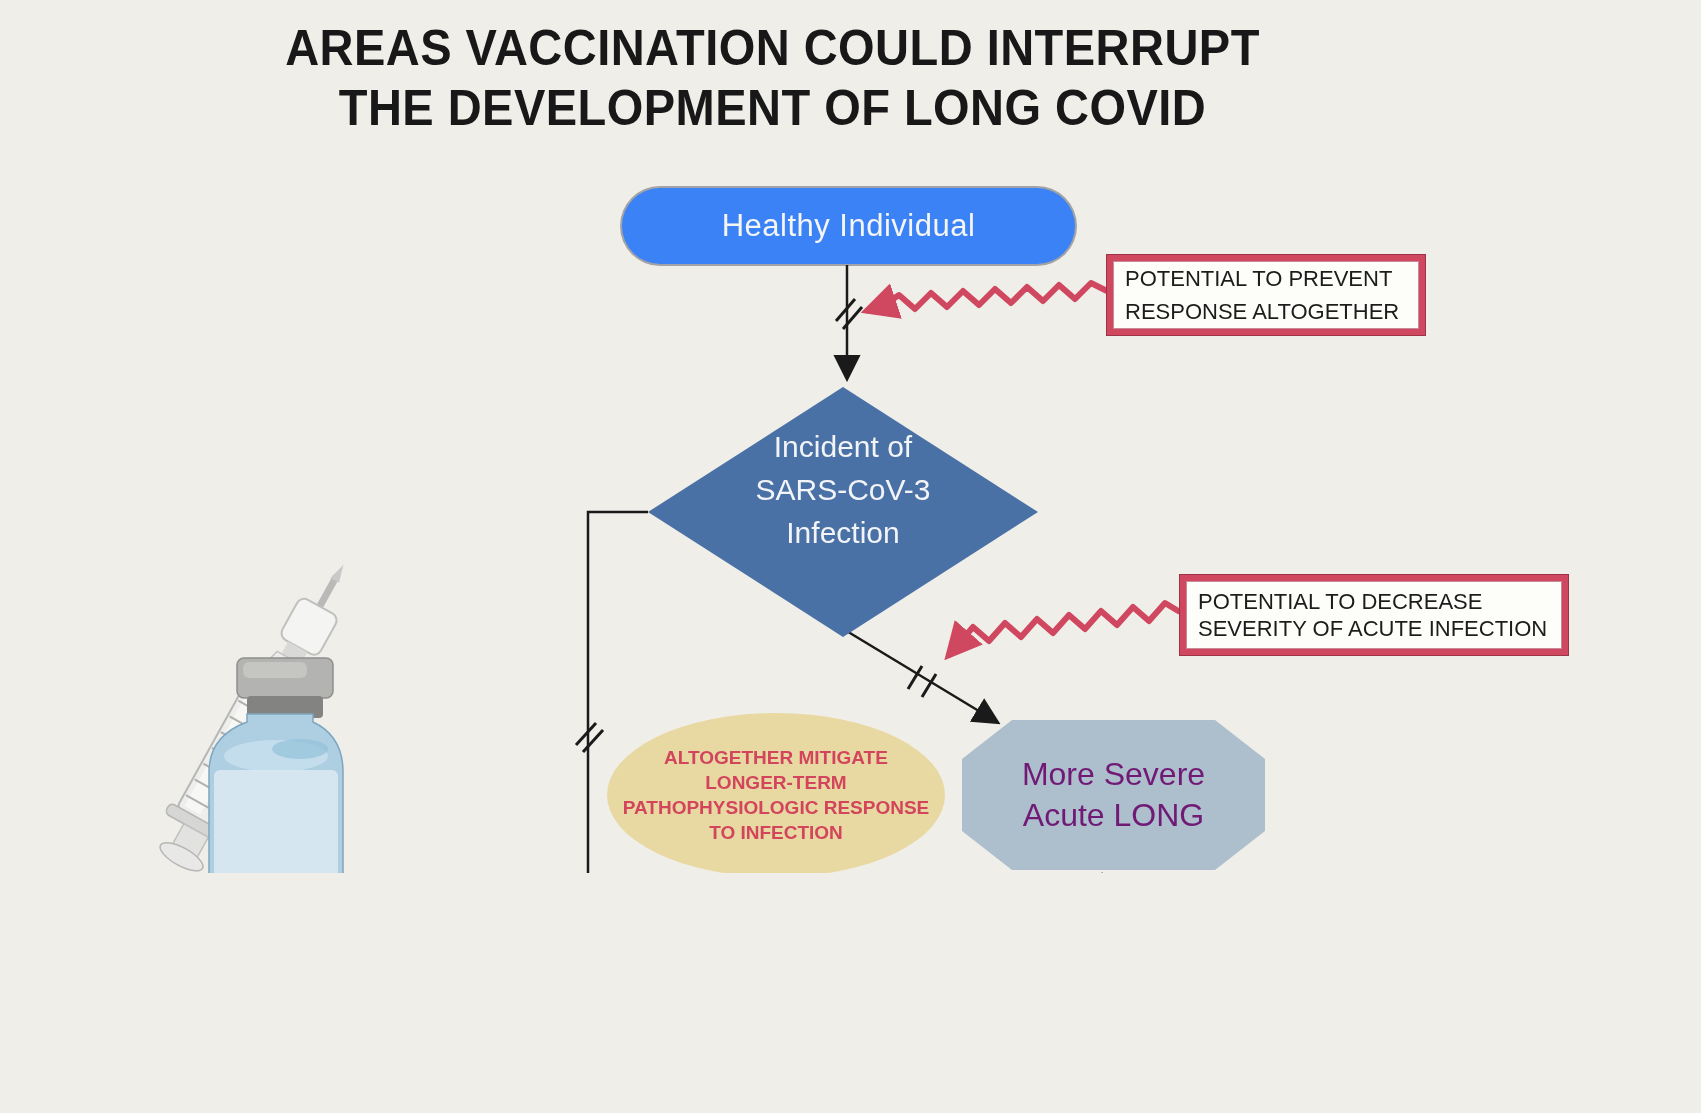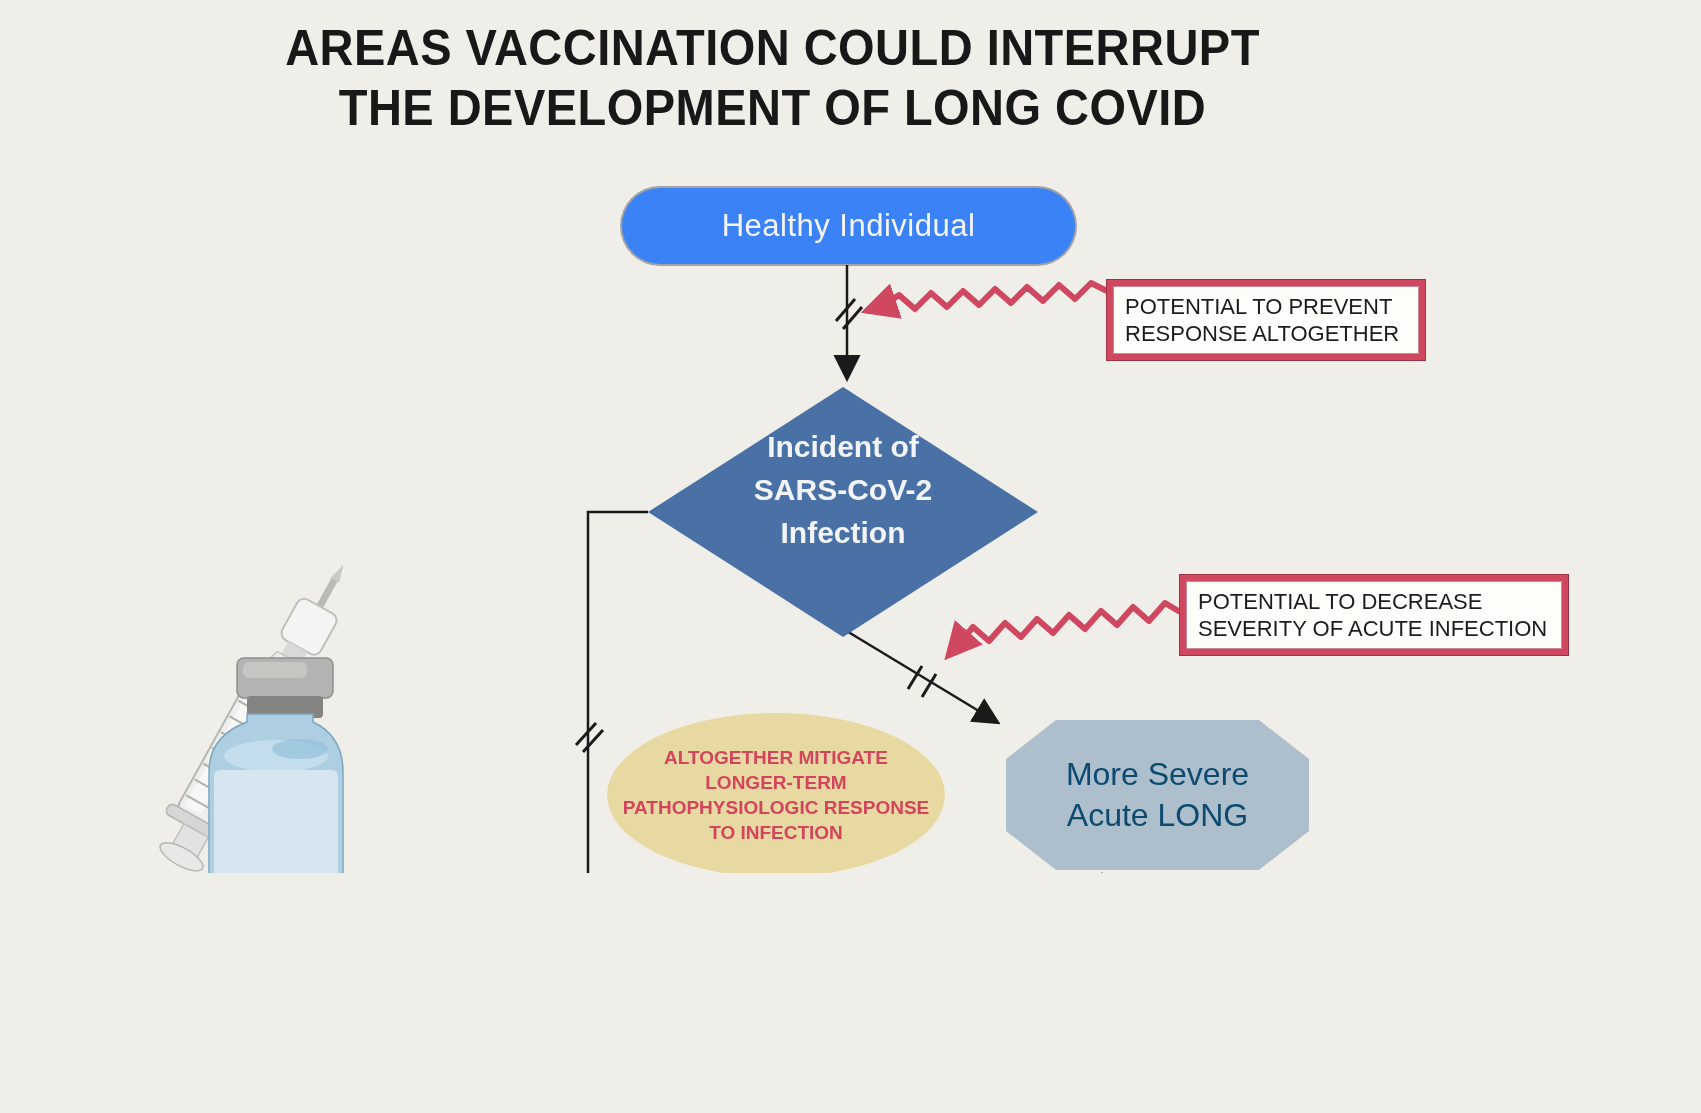--- a/index.html
+++ b/index.html
@@ -17,46 +17,44 @@
   .pill{
     left:622px;top:188px;width:453px;height:76px;border-radius:40px;
     background:#3b82f6;color:#f5f5f3;font-size:31px;letter-spacing:.5px;
     box-shadow:0 0 0 2px rgba(18,24,42,.35);
   }
   .diamond{
     left:648px;top:387px;width:390px;height:250px;
     background:#4a71a6;color:#f2f4f7;font-size:30px;line-height:43px;
     clip-path:polygon(50% 0,100% 50%,50% 100%,0 50%);
     padding-bottom:0;
-    font-weight:bold;
   }
   .diamond .inner{margin-top:-46px;}
   .octagon{
     left:962px;top:720px;width:303px;height:150px;
-    background:#adbecd;color:#0c4a6e;font-size:32px;line-height:41px;
+    background:#adbecd;color:#701a75;font-size:32px;line-height:41px;
     clip-path:polygon(16.5% 0,83.5% 0,100% 26%,100% 74%,83.5% 100%,16.5% 100%,0 74%,0 26%);
-    margin-left:44px;
   }
   .yellow-ellipse{
     left:607px;top:713px;width:338px;height:164px;border-radius:50%;
     background:#e8d9a2;color:#d2455c;font-size:19px;font-weight:700;line-height:25px;
   }
   .long-covid{
     left:675px;top:977px;width:340px;height:128px;border-radius:50%;
     background:#1f2d52;color:#f4f4f2;font-size:32px;letter-spacing:.5px;
     border:3px solid #141c33;box-sizing:border-box;justify-content:center;
   }
   .callout{
     position:absolute;z-index:3;background:#fdfdfa;border:6px solid #d04760;
     box-shadow:0 0 0 1px #9e3346, inset 0 0 0 1px #c9899a;
     color:#1c1c1c;font-size:22px;line-height:27px;
     display:flex;flex-direction:column;justify-content:center;
     padding:4px 12px;box-sizing:border-box;text-align:left;
   }
-  .callout.prevent{left:1107px;top:280px;width:318px;height:80px;}
+  .callout.prevent{left:1107px;top:255px;width:318px;height:80px;justify-content:space-between;}
   .callout.decrease{left:1180px;top:575px;width:388px;height:80px;}
 </style>
 </head>
 <body>
 
 <div class="canvas">
 
   <svg class="layer-svg" width="1701" height="1113" viewBox="0 0 1701 1113">
     <defs>
       <marker id="arrowBlk" viewBox="0 0 10 10" refX="8.5" refY="5" markerWidth="11" markerHeight="11" orient="auto-start-reverse">
@@ -148,21 +146,21 @@
     <div>THE DEVELOPMENT OF LONG COVID</div>
   </div>
 
   <div class="node pill">
     <span>Healthy Individual</span>
   </div>
 
   <div class="node diamond">
     <div class="inner">
       <div>Incident of</div>
-      <div>SARS-CoV-2</div>
+      <div>SARS-CoV-3</div>
       <div>Infection</div>
     </div>
   </div>
 
   <div class="node octagon">
     <div>
       <div>More Severe</div>
       <div>Acute LONG</div>
     </div>
   </div>

